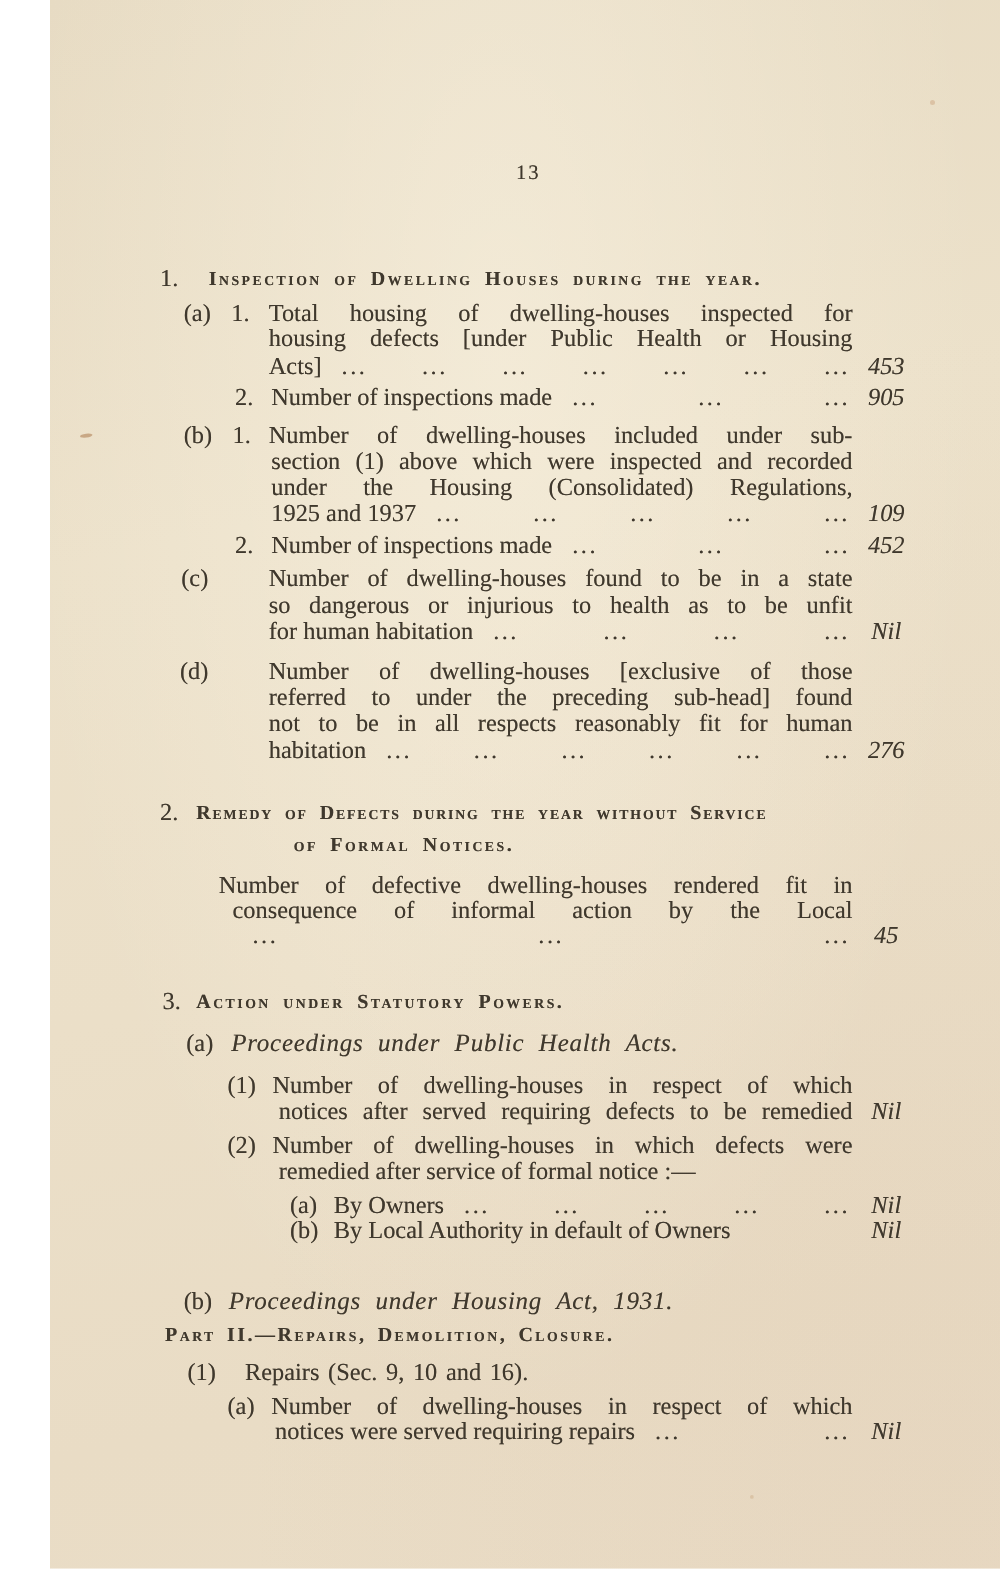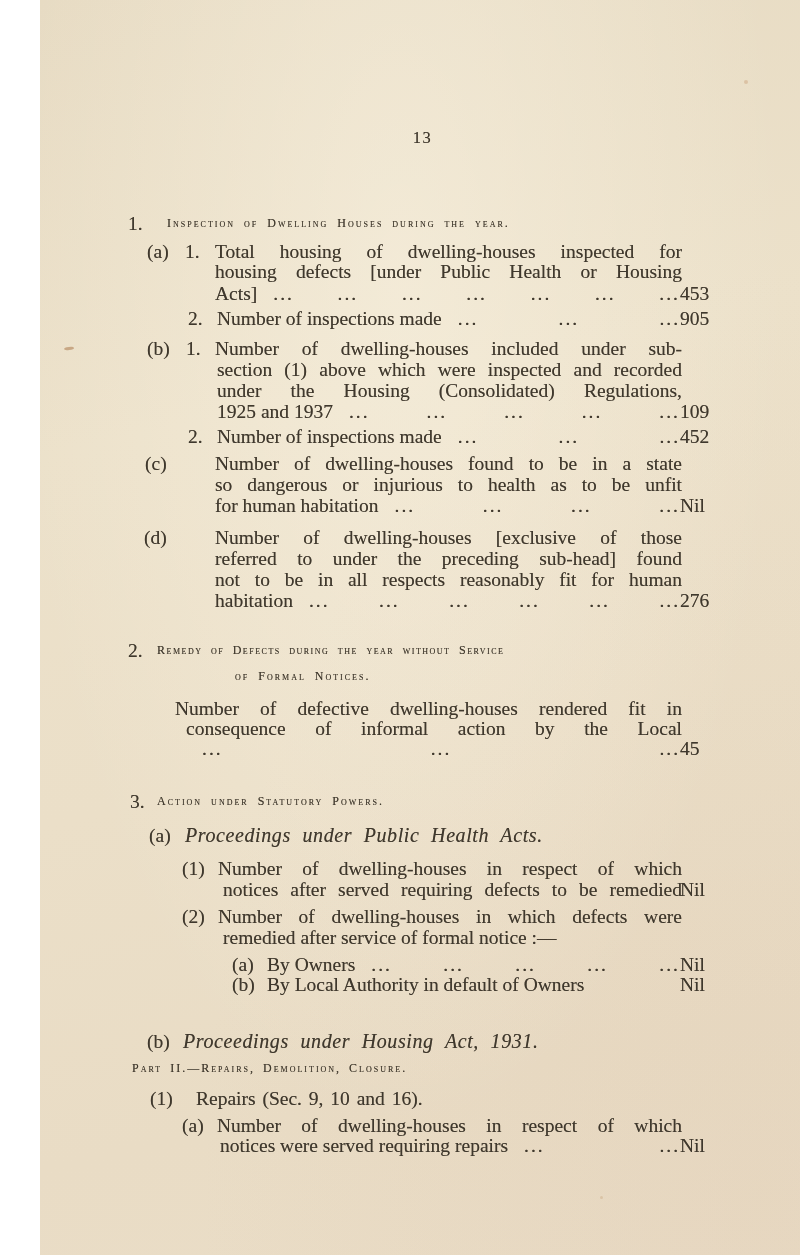--- a/index.html
+++ b/index.html
@@ -21,22 +21,22 @@
   .pagenum{position:absolute;left:0;top:127px;width:765px;text-align:center;font-size:16.5px;letter-spacing:1.5px;}
   .title{position:absolute;left:0;top:176px;width:795px;text-align:center;font-size:23px;letter-spacing:3px;}
   .row{position:absolute;left:0;width:702px;height:22px;}
   .mk{position:absolute;white-space:nowrap;}
   .fill{position:absolute;text-align:justify;text-align-last:justify;-moz-text-align-last:justify;}
   .nat{position:absolute;white-space:nowrap;}
   .lead{position:absolute;display:flex;align-items:baseline;}
   .lead .lt{white-space:nowrap;}
   .leader{flex:1;display:flex;justify-content:space-between;margin-left:16px;margin-right:2px;}
   .leader span{letter-spacing:2px;}
-  .val{position:absolute;left:640px;width:58px;text-align:left;white-space:nowrap;}
-  .sc{font-variant:small-caps;letter-spacing:2px;word-spacing:4px;white-space:nowrap;position:absolute;font-size:12px;}
+  .val{position:absolute;left:640px;width:58px;text-align:center;white-space:nowrap;font-style:italic;}
+  .sc{font-variant:small-caps;letter-spacing:2px;word-spacing:4px;white-space:nowrap;position:absolute;font-size:16px;font-weight:bold;}
   .sc2{letter-spacing:1.5px;}
   .it{font-style:italic;font-size:20px;letter-spacing:.6px;word-spacing:6px;white-space:nowrap;position:absolute;}
   .ink{text-shadow:0 0 .5px rgba(62,52,40,.55);}
 </style>
 </head>
 <body>
 
 <div class="page ink">
   <div class="speck speck1"></div>
   <div class="speck speck2"></div>

